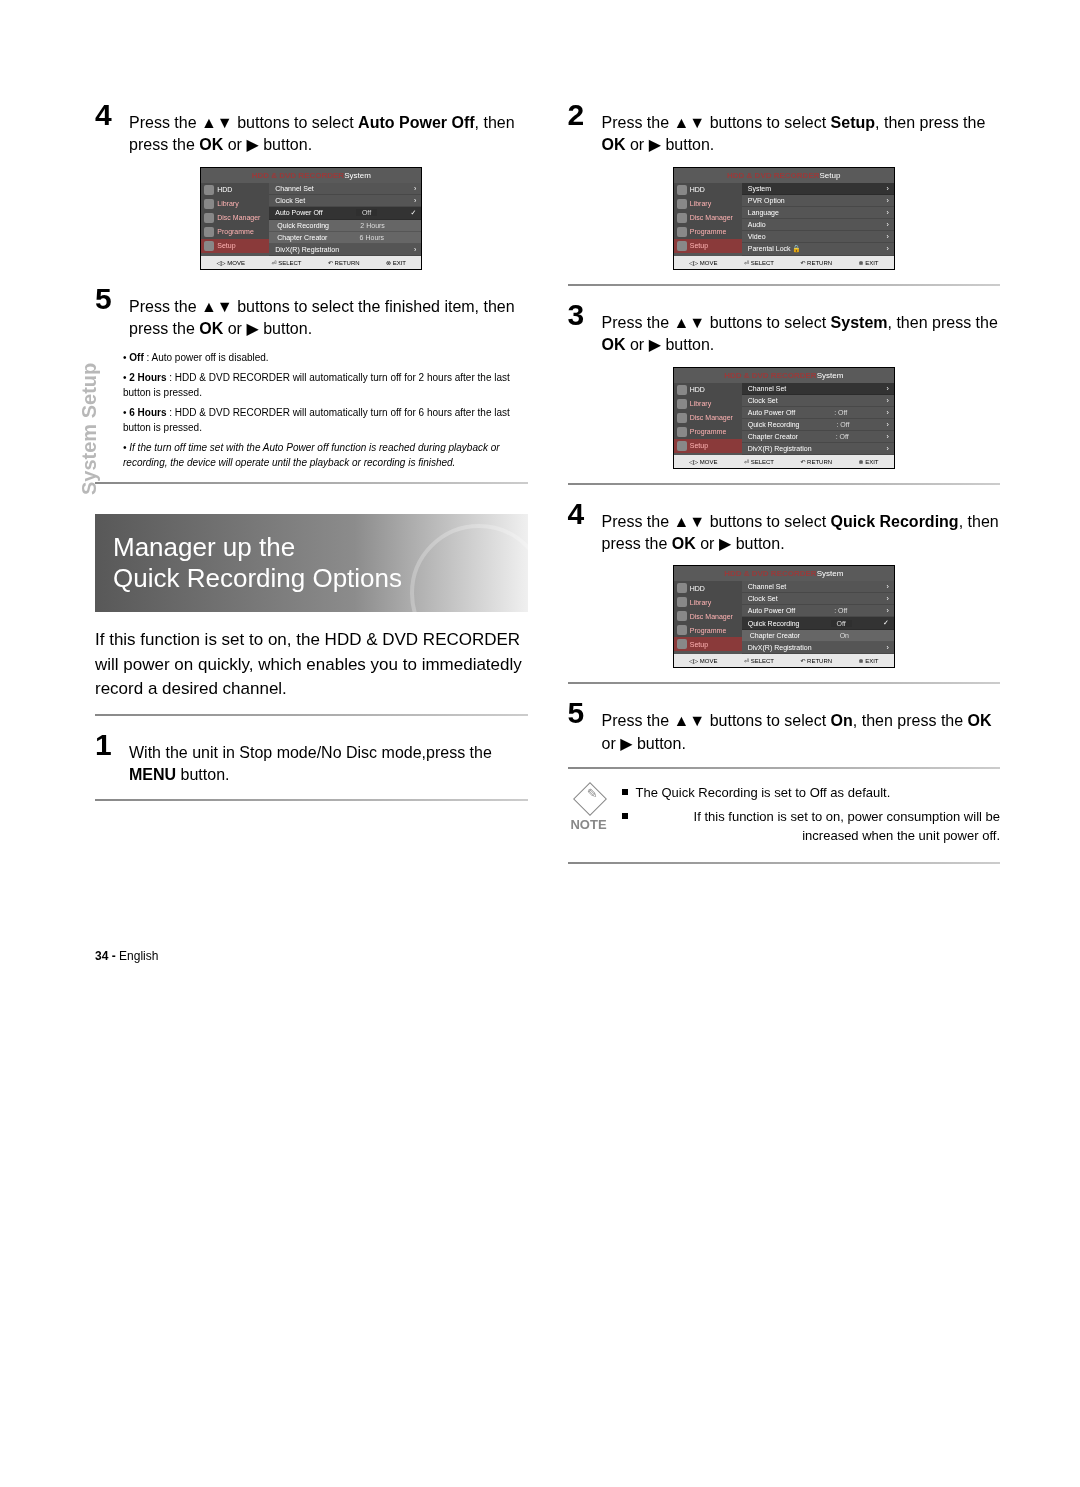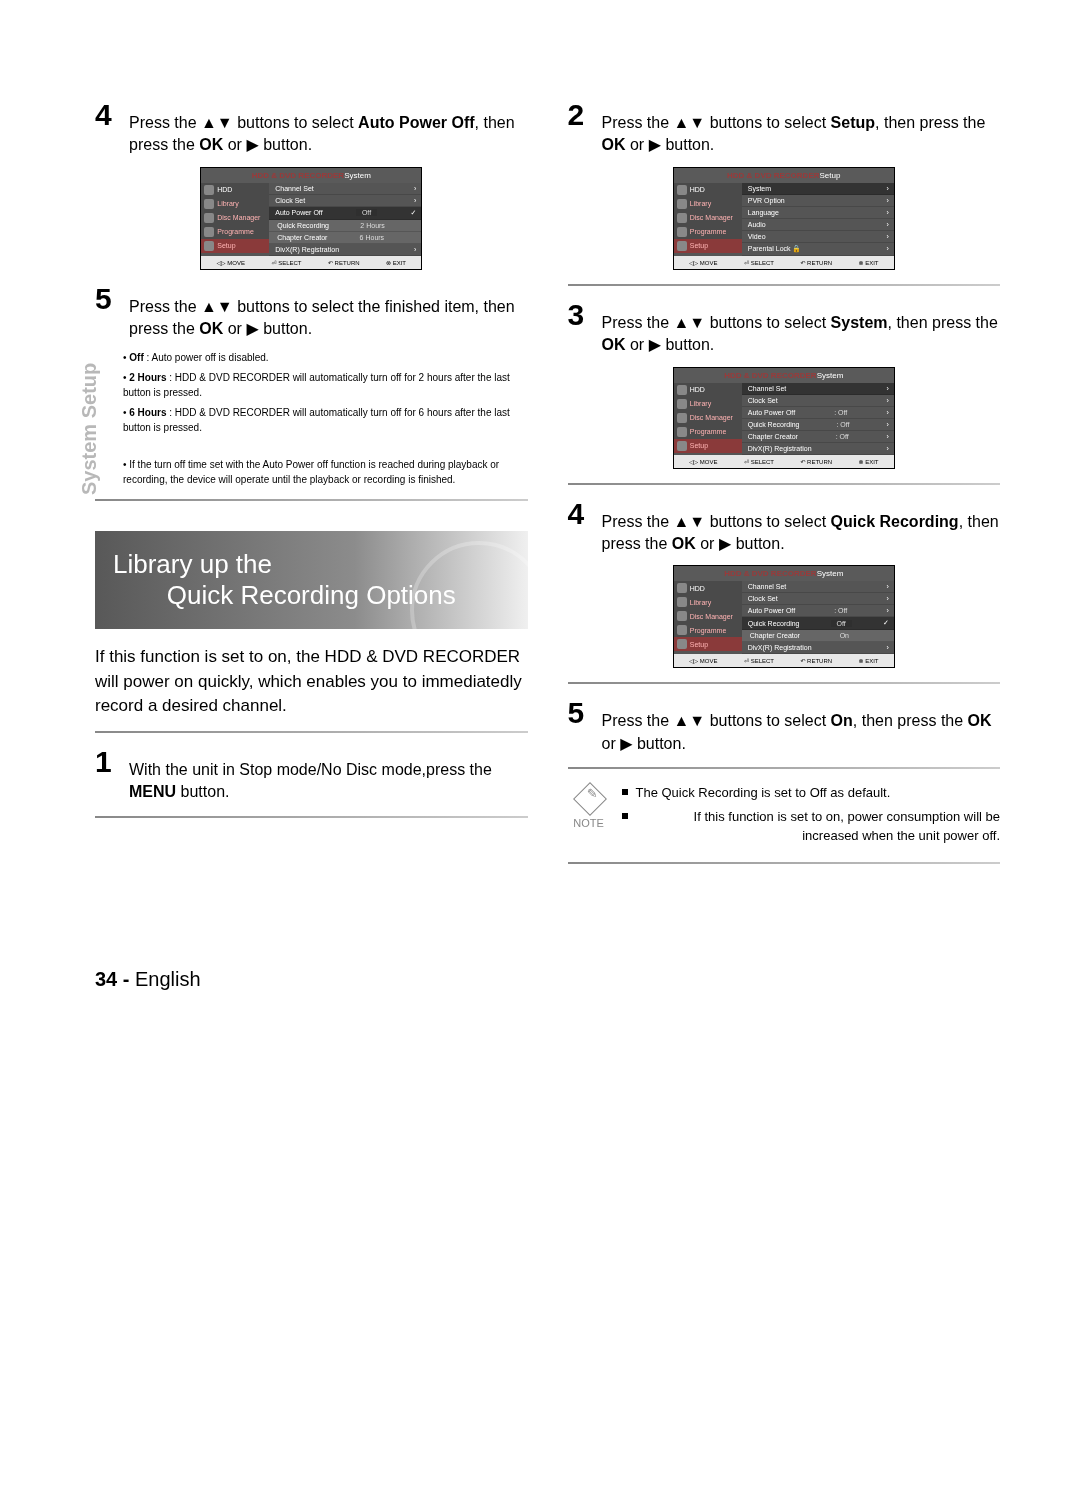--- a/index.html
+++ b/index.html
@@ -56,21 +56,21 @@
     background: linear-gradient(to right, #888, #ccc);
     margin: 12px 0 14px 0;
   }
   .bullets {
     margin: 10px 0 10px 28px;
     font-size: 10px;
     line-height: 1.45;
   }
   .bullets .bi { margin-bottom: 6px; }
   .bullets .bi b { font-weight: bold; }
-  .bullets .note-para { margin-top:23px; }
+  .bullets .note-para { margin-top:6px;font-style:italic; }
 
   
   .osd {
     width: 220px;
     margin: 10px auto 14px auto;
     border: 1px solid #000;
     background: #555;
     font-size: 8px;
     color: #fff;
     position: relative;
@@ -117,21 +117,21 @@
   
   .banner {
     background: linear-gradient(to right, #585858 0%, #8c8c8c 60%, #f0f0f0 100%);
     color:#fff;
     padding: 18px 18px 18px 18px;
     margin: 30px 0 16px 0;
     position: relative;
     overflow:hidden;
   }
   .banner .t1 { font-size:26px; font-weight:normal; }
-  .banner .t2 { font-size:26px; font-weight:normal;text-align:center; }
+  .banner .t2 { font-size:26px; font-weight:normal; }
   .banner:after{
     content:"";
     position:absolute; right:-20px; top:10px;
     width:130px; height:130px;
     border:4px solid rgba(255,255,255,.25);
     border-radius:50%;
   }
   .intro { font-size:17px; line-height:1.45; margin-bottom:10px; }
 
   
@@ -142,28 +142,28 @@
     transform: rotate(45deg);
     margin: 4px 10px 6px 10px;
     position:relative;
   }
   .note-icon .sq:after {
     content:"✎";
     position:absolute; left:3px; top:-2px;
     transform: rotate(-45deg);
     font-size:13px; color:#888;
   }
-  .note-icon .ntxt { font-size:11px; color:#888; font-weight:normal; }
+  .note-icon .ntxt { font-size:13px; color:#888; font-weight:bold; }
   .note-list { font-size:13px; line-height:1.5;text-align:right; }
   .note-list div { display:flex; gap:8px; margin-bottom:4px; }
   .note-list .sq2 { width:6px; height:6px; background:#000; margin-top:6px; flex-shrink:0; }
 
   .footer {
-    margin-top: 90px;
-    font-size:20px;
+    margin-top: 71px;
+    font-size:12px;
   }
   .footer b { font-weight:bold; }
 </style>
 </head>
 <body>
 
 <div class="page">
   <div class="side-tab">System Setup</div>
 
   <div class="columns">
@@ -256,21 +256,21 @@
       <div class="bullets" id="bullets-l">
           <div class="bi">• <b>Off</b> : Auto power off is disabled.</div>
           <div class="bi">• <b>2 Hours</b> : HDD &amp; DVD RECORDER will automatically turn off for 2 hours after the last button is pressed.</div>
           <div class="bi">• <b>6 Hours</b> : HDD &amp; DVD RECORDER will automatically turn off for 6 hours after the last button is pressed.</div>
           <div class="note-para">• If the turn off time set with the Auto Power off function is reached during playback or recording, the device will operate until the playback or recording is finished.</div>
         </div>
 
       <div class="hr"></div>
 
       <div class="banner">
-        <div class="t1">Library up the</div>
+        <div class="t1">Manager up the</div>
         <div class="t2">Quick Recording Options</div>
       </div>
 
       <div class="intro">If this function is set to on, the HDD &amp; DVD RECORDER will power on quickly, which enables you to immediatedly record a desired channel.</div>
 
       <div class="hr"></div>
 
       <div class="step">
         <div class="step-num">1</div>
         <div class="step-text">

